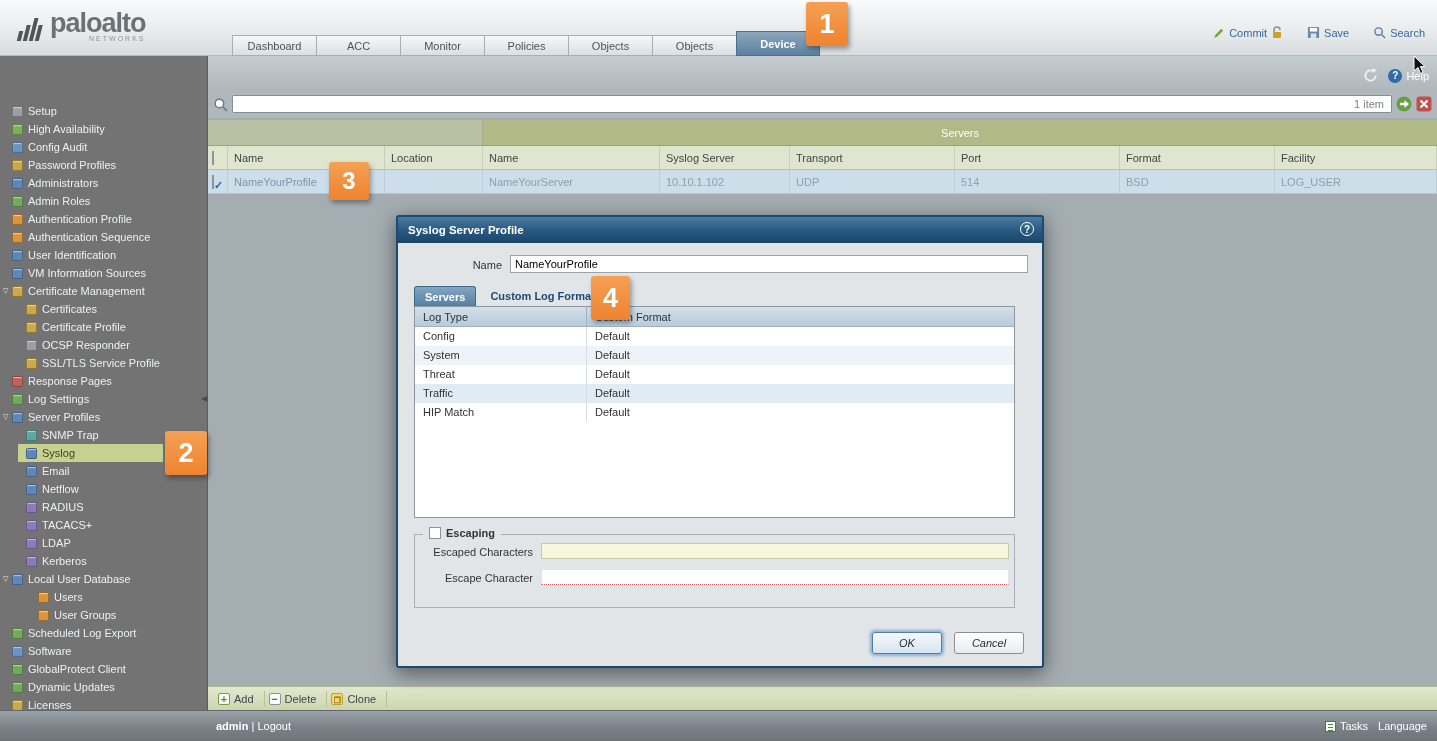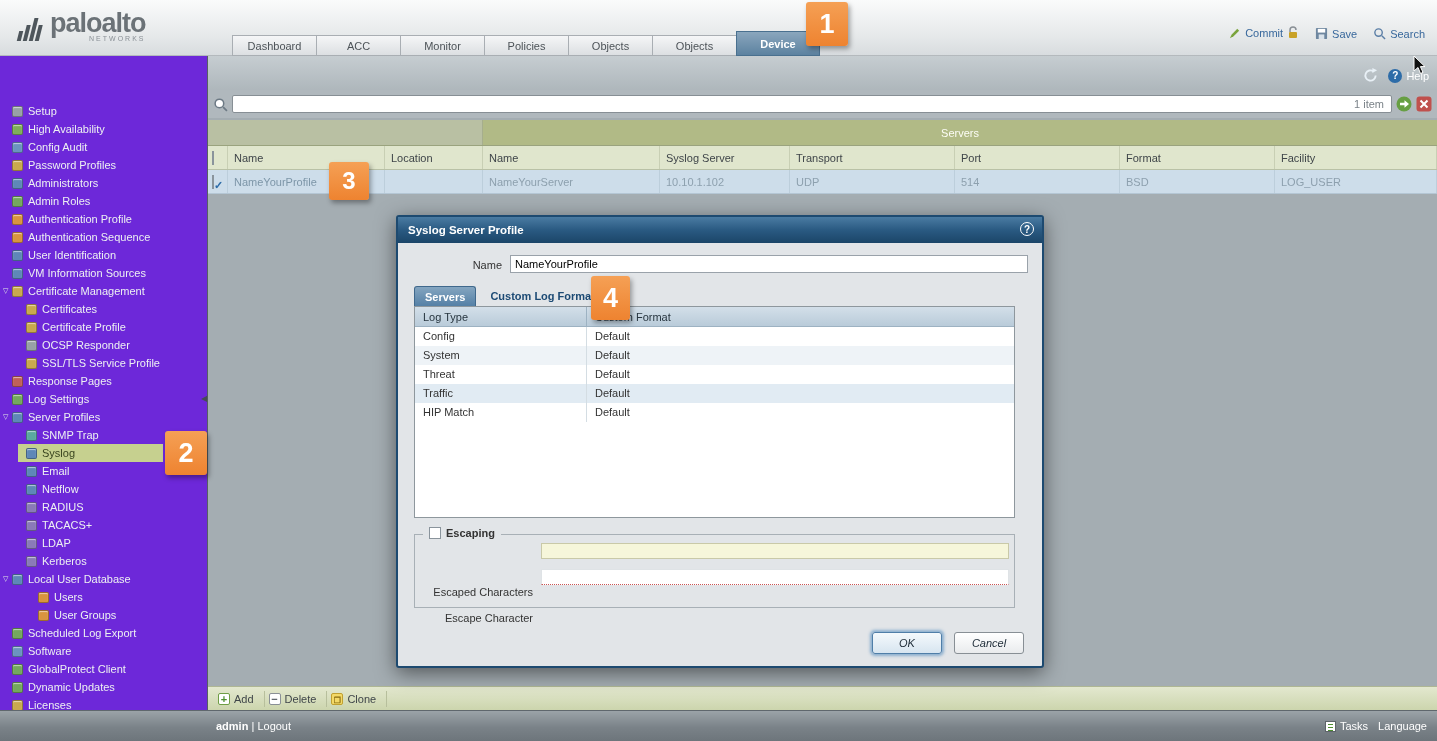--- a/index.html
+++ b/index.html
@@ -20,27 +20,27 @@
   .logo-name { font-size:27px; font-weight:bold; color:#6b7277; letter-spacing:-1px; line-height:30px; }
   .logo-sub  { font-size:7px; color:#8a9096; letter-spacing:2px; text-align:right; margin-top:-3px; }
 
   .nav { position:absolute; left:232px; top:28px; height:28px; display:flex; align-items:flex-end; }
   .tab { width:84px; height:21px; line-height:21px; text-align:center; color:#4d5358;
     background:linear-gradient(#f5f6f7,#dcdfe2); border:1px solid #a9aeb3; border-right:none; cursor:pointer; }
   .tab:last-child { border-right:1px solid #a9aeb3; }
   .tab.active { height:25px; line-height:25px; color:#fff; font-weight:bold;
     background:linear-gradient(#8aa6bd,#5c82a0); border:1px solid #49708f; }
 
-  .top-actions { position:absolute; right:12px; top:26px; display:flex; gap:16px; align-items:flex-end; color:#38689c; }
+  .top-actions { position:absolute; right:12px; top:26px; display:flex; gap:24px; align-items:flex-start; color:#38689c; }
   .top-action { display:flex; align-items:center; gap:4px; cursor:pointer; }
   .ico { display:inline-block; vertical-align:middle; }
 
   
   .sidebar { position:absolute; left:0; top:56px; width:208px; bottom:31px;
-    background:#6d28d9; overflow:hidden; z-index:1; border-right:1px solid #565e64; }
+    background:#737373; overflow:hidden; z-index:1; border-right:1px solid #565e64; }
   .side-list { padding-top:46px; }
   .side-item { display:flex; align-items:center; height:18px; padding-left:3px;
     color:#edf0f2; white-space:nowrap; cursor:pointer; }
   .side-item .exp { width:9px; font-size:7px; color:#dfe3e6; text-align:left; }
   .side-item .sicon { width:11px; height:11px; border-radius:2px; margin-right:5px; flex:none;
     border:1px solid rgba(0,0,0,.28); box-shadow:inset 0 1px 1px rgba(255,255,255,.55); }
   .side-item.child  { padding-left:17px; }
   .side-item.child2 { padding-left:29px; }
   .side-item.selected { background:linear-gradient(90deg, transparent 18px, #c6d08f 18px, #c6d08f 163px, transparent 163px); }
   .side-item.selected .slabel { color:#39441f; }
@@ -130,21 +130,21 @@
   .lt-row { display:flex; height:19px; line-height:19px; color:#333; background:#fff; cursor:pointer; }
   .lt-row .lt-c1 { border-right:1px solid #d4dde3; }
   .lt-row.alt  { background:#eef3f7; }
   .lt-row.alt2 { background:#e1ebf3; }
 
   .m-esc { position:relative; margin:16px 27px 0 16px; height:74px; border:1px solid #a8b0b6; }
   .m-esc-legend { position:absolute; top:-8px; left:8px; background:#e2e5e8; padding:0 6px;
     display:flex; align-items:center; gap:5px; font-weight:bold; color:#333; }
   .m-esc-legend .cb { margin:0; }
   .esc-row { position:relative; height:18px; margin-top:8px; }
-  .esc-row label { position:absolute; left:0; width:118px; text-align:right; line-height:18px; color:#333;margin-top:40px; }
+  .esc-row label { position:absolute; left:0; width:118px; text-align:right; line-height:18px; color:#333; }
   .esc-row input { position:absolute; left:126px; width:468px; height:16px; font-family:inherit; font-size:11px; padding:0 3px; }
   .esc-input-yellow { background:#f6f6da; border:1px solid #c9c9a8; }
   .esc-input-red { background:#fff; border:1px solid #dfe3e6; border-bottom:1px dotted #cc5555; }
 
   .m-btns { position:absolute; right:18px; bottom:12px; display:flex; gap:12px;font-style:italic; }
   .btn { min-width:70px; height:22px; line-height:20px; text-align:center; border-radius:3px;
     font-size:11px; cursor:pointer; color:#1c2a36; }
   .btn-ok { background:linear-gradient(#f4f9fc,#d7e5f0); border:1px solid #4f7ea8;
     box-shadow:0 0 3px 2px rgba(110,156,198,.75); }
   .btn-cancel { background:linear-gradient(#ffffff,#e9ebed); border:1px solid #888f95; }

